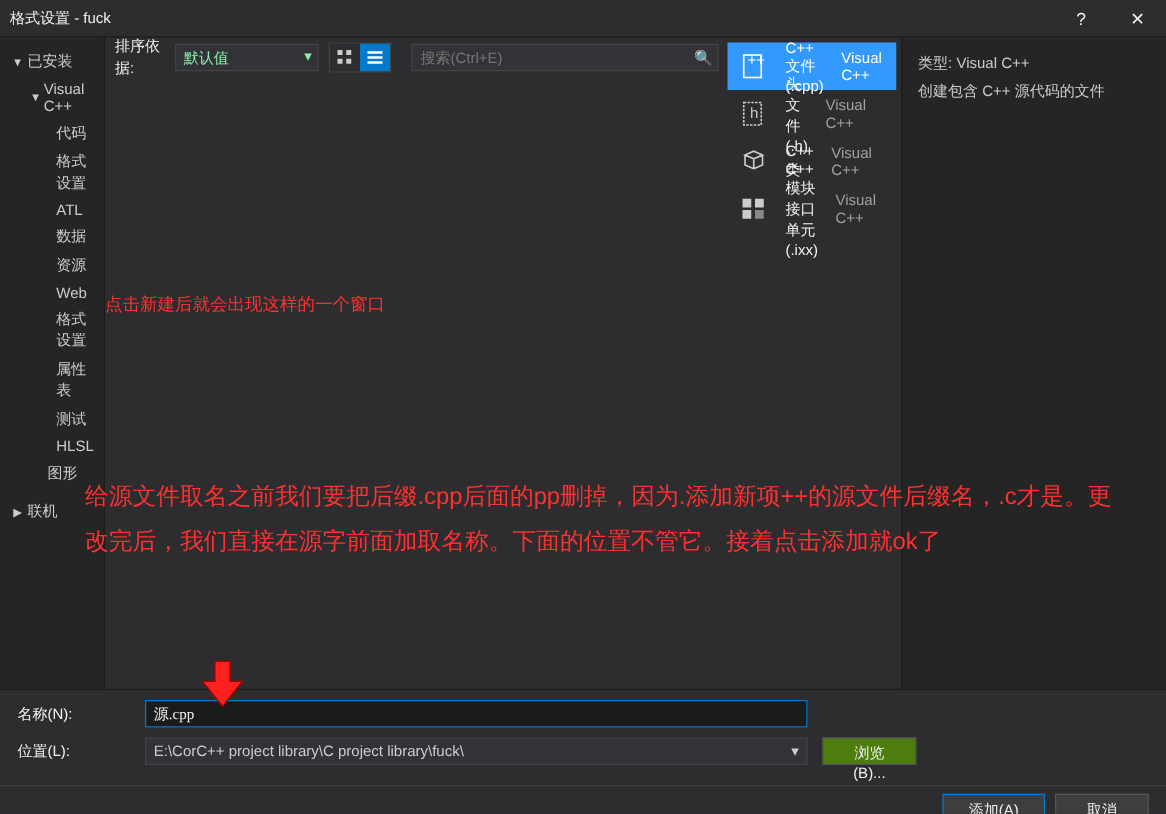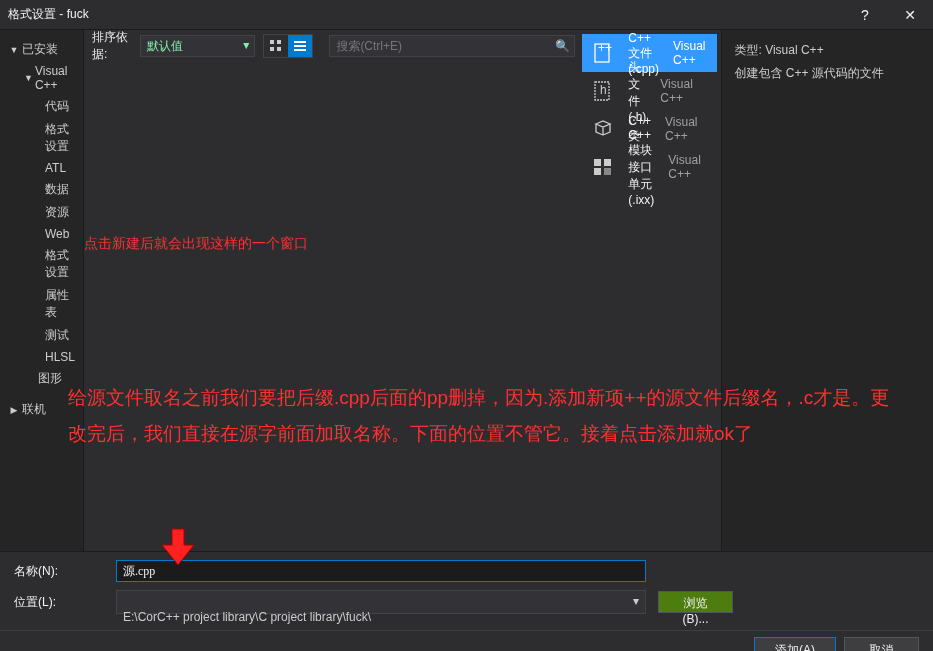--- a/index.html
+++ b/index.html
@@ -239,21 +239,21 @@
     }
     .text-input.focused {
       border-color: #007acc;
       background: #1b1b1c;
     }
     .location-dropdown {
       flex: 1;
       background: #333337;
       border: 1px solid #434346;
       color: #cccccc;
-      padding: 19px 20px 3px 6px;
+      padding: 3px 20px 3px 6px;
       height: 22px;
       position: relative;
     }
     .location-dropdown::after {
       content: "▾";
       position: absolute;
       right: 6px;
       top: 3px;
     }
     .browse-btn {

